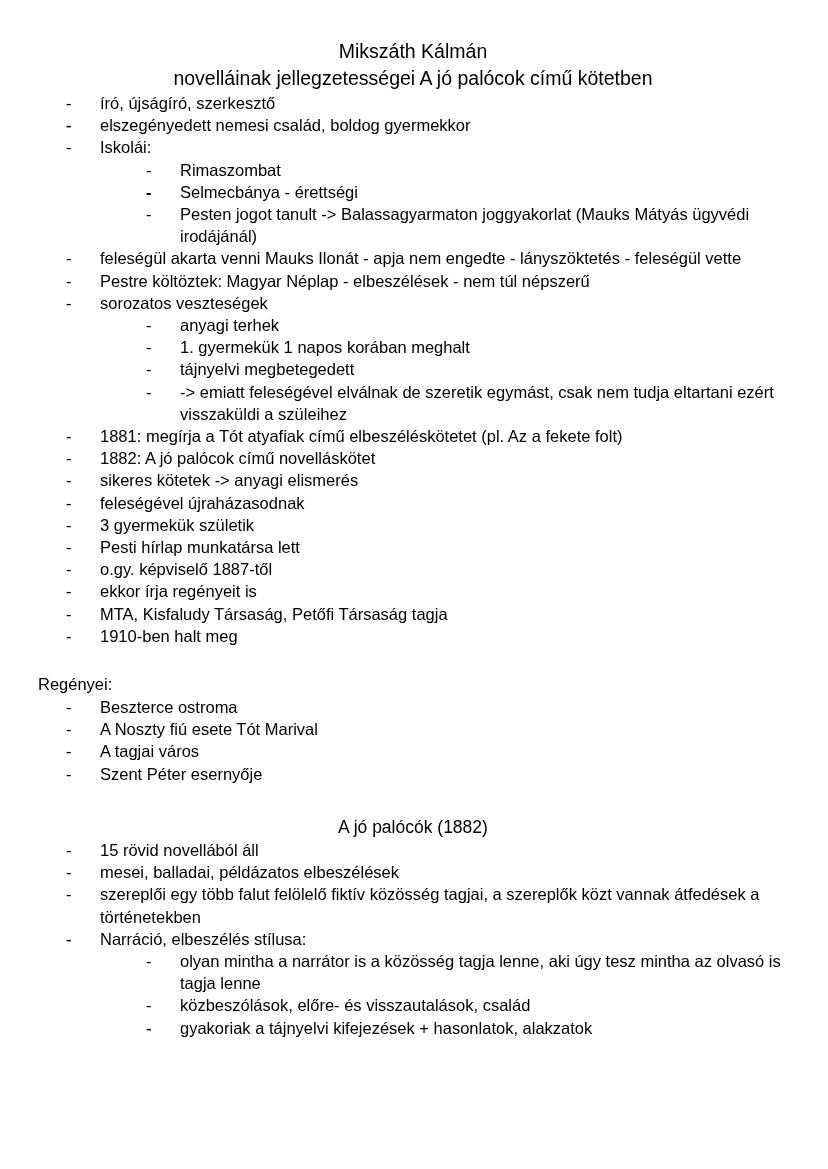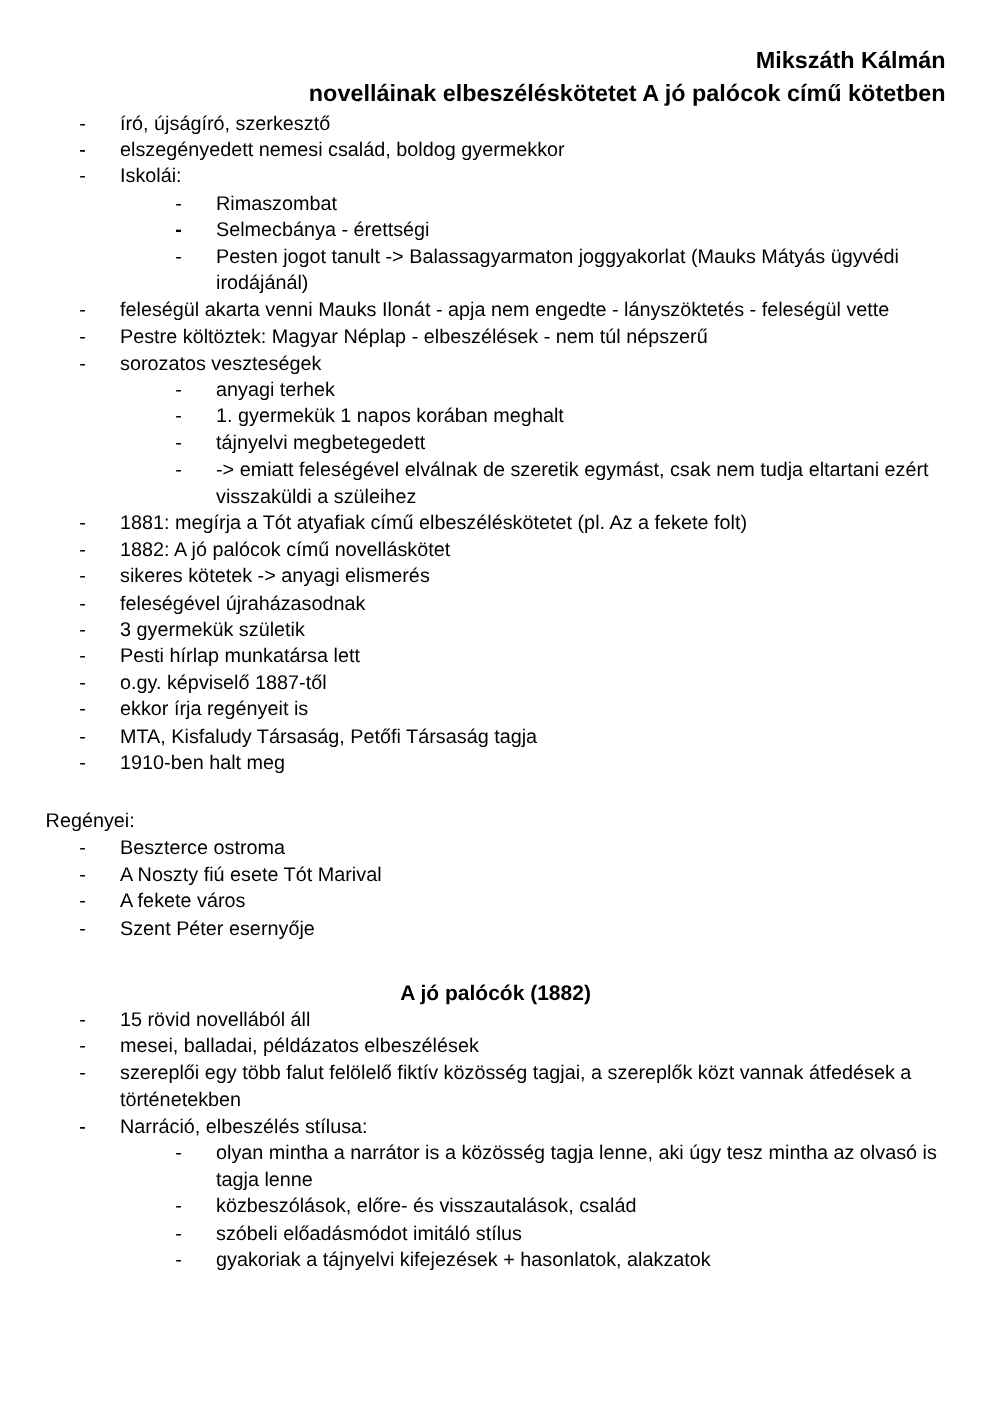--- a/index.html
+++ b/index.html
@@ -19,41 +19,41 @@
     position: relative;
     width: 828px;
     height: 1169px;
     box-sizing: border-box;
     padding: 38px 40px 0 38px;
     overflow: hidden;
   }
 
   
   .doc-title {
-    text-align: right;
+    text-align: center;
     font-size: 19.5px;
     line-height: 27px;
     margin: 0;
-    font-weight: bold;
+    font-weight: normal;
   }
   .doc-title .line {
     display: block;
   }
   .section-heading {
     font-size: 16.5px;
     line-height: 23px;
     margin: 4px 0 0 0;
     font-weight: normal;
   }
   .centered-heading {
     text-align: center;
     font-size: 17.5px;
     line-height: 24px;
     margin: 0;
-    font-weight: bold;
+    font-weight: normal;
   }
 
   
   ul.lvl {
     list-style: none;
     margin: 0;
     padding: 0;
   }
   ul.lvl1 { margin-left: 28px; }
   ul.lvl2 { margin-left: 46px; }
@@ -81,21 +81,21 @@
   .gap-md { height: 22px; }
   .gap-lg { height: 30px; }
 </style>
 </head>
 <body>
 
 <div class="page">
 
   <h1 class="doc-title">
     <span class="line">Mikszáth Kálmán</span>
-    <span class="line">novelláinak elbeszéléskötetet A jó palócok című kötetben</span>
+    <span class="line">novelláinak jellegzetességei A jó palócok című kötetben</span>
   </h1>
 
 
   <ul class="lvl lvl1">
     <li class="item">
       <span class="dash">-</span>
       <span class="txt">író, újságíró, szerkesztő</span>
     </li>
     <li class="item">
       <span class="dash">-</span>
@@ -206,21 +206,21 @@
     <li class="item">
       <span class="dash">-</span>
       <span class="txt">Beszterce ostroma</span>
     </li>
     <li class="item">
       <span class="dash">-</span>
       <span class="txt">A Noszty fiú esete Tót Marival</span>
     </li>
     <li class="item">
       <span class="dash">-</span>
-      <span class="txt">A fekete város</span>
+      <span class="txt">A tagjai város</span>
     </li>
     <li class="item">
       <span class="dash">-</span>
       <span class="txt">Szent Péter esernyője</span>
     </li>
   </ul>
 
   <div class="gap-lg"></div>
 
   <h2 class="centered-heading">A jó palócók (1882)</h2>
@@ -249,21 +249,20 @@
         <li class="item">
           <span class="dash">-</span>
           <span class="txt">olyan mintha a narrátor is a közösség tagja lenne, aki úgy tesz mintha az olvasó is tagja lenne</span>
         </li>
         <li class="item">
           <span class="dash">-</span>
           <span class="txt">közbeszólások, előre- és visszautalások, család</span>
         </li>
         <li class="item">
           <span class="dash">-</span>
-          <span class="txt">szóbeli előadásmódot imitáló stílus</span>
         </li>
         <li class="item">
           <span class="dash">-</span>
           <span class="txt">gyakoriak a tájnyelvi kifejezések + hasonlatok, alakzatok</span>
         </li>
       </ul>
     </li>
   </ul>
 
 </div>

